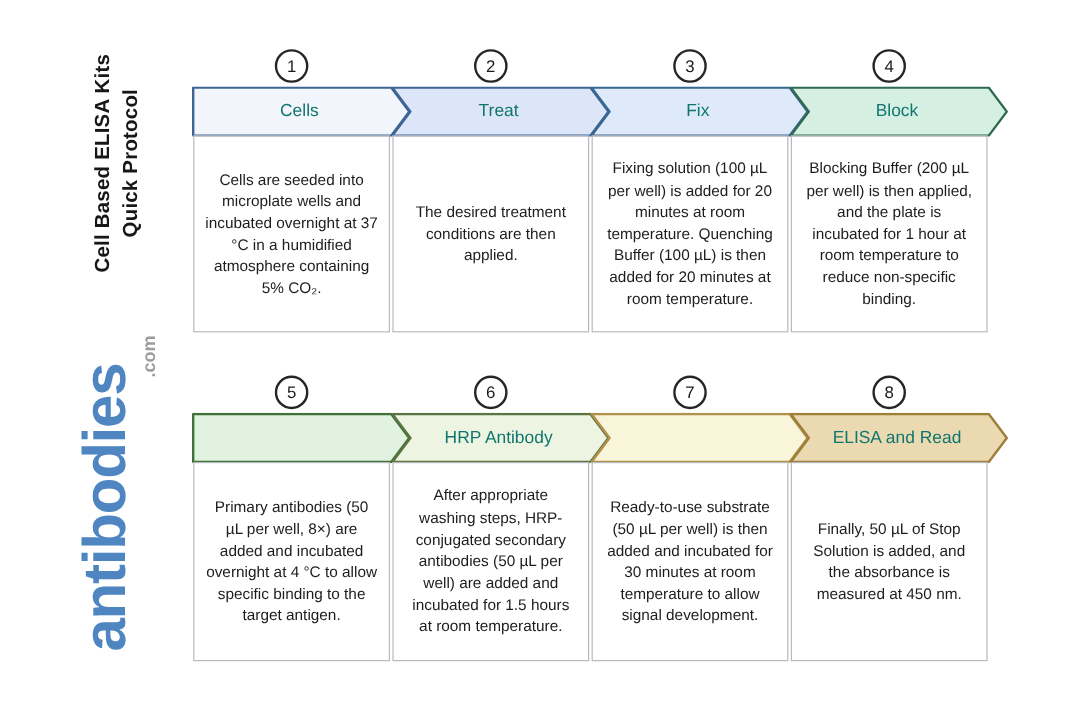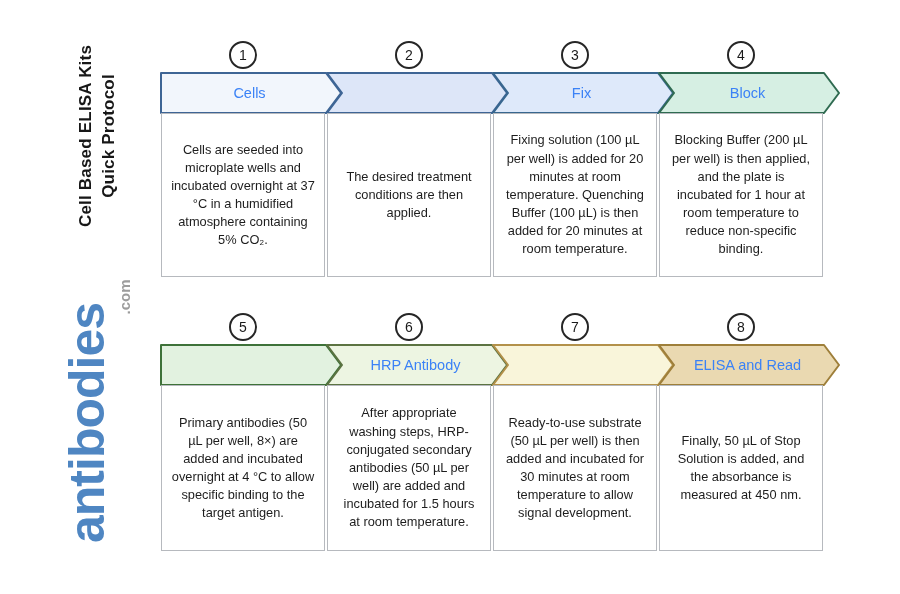--- a/index.html
+++ b/index.html
@@ -19,21 +19,21 @@
   
   .cell{position:absolute;width:166px;}
   .badge{position:absolute;top:0;left:69px;width:28px;height:28px;box-sizing:border-box;
     border:2px solid #262626;border-radius:50%;background:#fff;
     display:flex;align-items:center;justify-content:center;
     font-size:14px;color:#1a1a1a;}
   .arrow-wrap{position:absolute;top:31px;left:0;width:183px;height:42px;}
   .arrow-wrap svg{position:absolute;left:0;top:0;}
   .arrow-label{position:absolute;left:12px;right:16px;top:0;height:42px;
     display:flex;align-items:center;justify-content:center;
-    font-size:14.5px;color:#3b82f6;white-space:nowrap;}
+    font-size:14.5px;color:#0f766e;white-space:nowrap;}
   .desc{position:absolute;left:1px;width:164px;top:72px;box-sizing:border-box;
     background:#fff;border:1.5px solid #b6b9be;
     display:flex;align-items:center;justify-content:center;}
   .row1 .desc{height:164px;}
   .row2 .desc{height:166px;}
   .desc p{margin:0;padding:0 9px;font-size:12.8px;line-height:1.42;
     text-align:center;color:#1d1d1d;}
 </style>
 </head>
 <body>
@@ -63,20 +63,21 @@
   </div>
 
   <div class="cell row1" style="left:326px;top:41px">
     <div class="badge">
         <span>2</span>
       </div>
     <div class="arrow-wrap">
       <svg width="183" height="42">
           <polygon points="1,1 166,1 181,21 166,41 1,41 16,21" stroke-width="2" stroke-linejoin="round" fill="#dde6f8" stroke="#3e6595"></polygon>
         </svg>
+      <div class="arrow-label">Treat</div>
     </div>
     <div class="desc">
         <p>The desired treatment conditions are then applied.</p>
       </div>
   </div>
 
   <div class="cell row1" style="left:492px;top:41px">
     <div class="badge">
         <span>3</span>
       </div>

